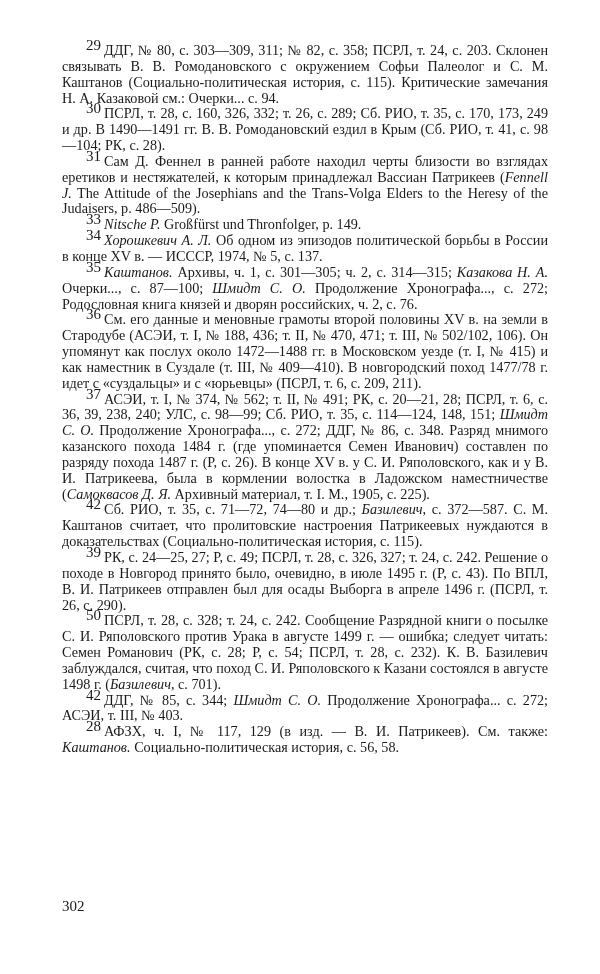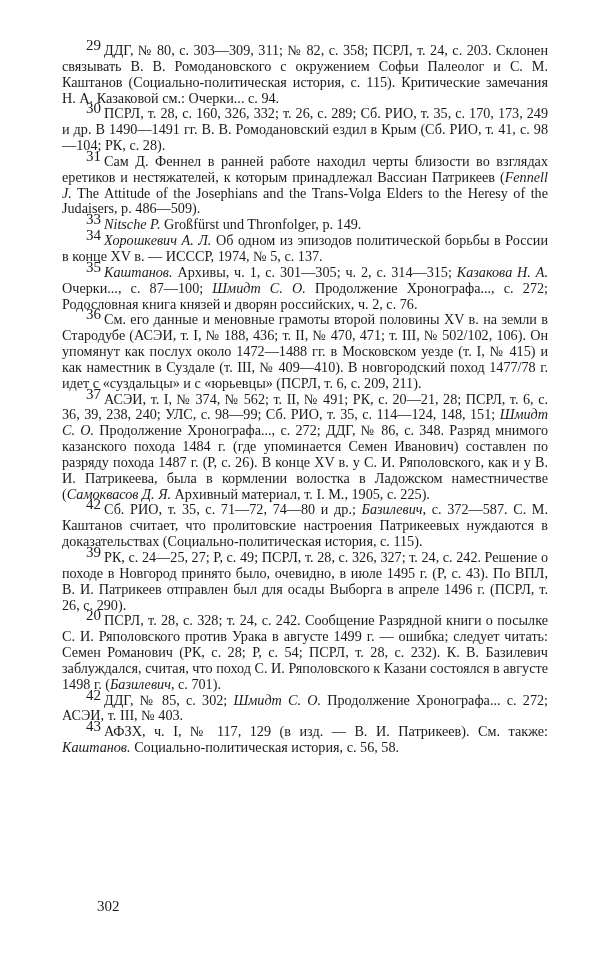--- a/index.html
+++ b/index.html
@@ -9,21 +9,21 @@
     font-family: "Liberation Serif", "DejaVu Serif", serif;
     font-size: 14.2px; line-height: 15.85px; color: #1a1a1a;
     text-align: justify; hyphens: manual;
   }
   .fn { margin: 0; text-indent: 24px; }
   .fn sup { font-size: 15px; vertical-align: 5px; line-height: 0; margin-right: 3px; }
   .fn i { font-style: italic; }
   .pagenum {
     position: absolute; left: 62px; top: 898px;
     font-family: "Liberation Serif", "DejaVu Serif", serif;
-    font-size: 15px; color: #1a1a1a; margin-left: 35px;
+    font-size: 15px; color: #1a1a1a;
   }
 </style>
 </head>
 <body>
 
 <div class="page">
 
   <p class="fn"><sup>29</sup><span>ДДГ, № 80, с. 303—309, 311; № 82, с. 358; ПСРЛ, т. 24, с. 203. Склонен связывать В. В. Ромодановского с окружением Софьи Палеолог и С. М. Каштанов (Социально-политическая история, с. 115). Критические замечания Н. А. Казаковой см.: Очерки... с. 94.</span></p>
 
   <p class="fn"><sup>30</sup><span>ПСРЛ, т. 28, с. 160, 326, 332; т. 26, с. 289; Сб. РИО, т. 35, с. 170, 173, 249 и др. В 1490—1491 гг. В. В. Ромодановский ездил в Крым (Сб. РИО, т. 41, с. 98—104; РК, с. 28).</span></p>
@@ -39,20 +39,20 @@
 
   <p class="fn"><sup>36</sup><span>См. его данные и меновные грамоты второй половины XV в. на земли в Стародубе (АСЭИ, т. I, № 188, 436; т. II, № 470, 471; т. III, № 502/102, 106). Он упомянут как послух около 1472—1488 гг. в Московском уезде (т. I, № 415) и как наместник в Суздале (т. III, № 409—410). В новгородский поход 1477/78 г. идет с «суздальцы» и с «юрьевцы» (ПСРЛ, т. 6, с. 209, 211).</span></p>
 
   <p class="fn"><sup>37</sup><span>АСЭИ, т. I, № 374, № 562; т. II, № 491; РК, с. 20—21, 28; ПСРЛ, т. 6, с. 36, 39, 238, 240; УЛС, с. 98—99; Сб. РИО, т. 35, с. 114—124, 148, 151; </span><i>Шмидт С. О.</i><span> Продолжение Хронографа..., с. 272; ДДГ, № 86, с. 348. Разряд мнимого казанского похода 1484 г. (где упоминается Семен Иванович) составлен по разряду похода 1487 г. (Р, с. 26). В конце XV в. у С. И. Ряполовского, как и у В. И. Пат­рикеева, была в кормлении волостка в Ладожском наместничестве (</span><i>Самоквасов Д. Я.</i><span> Архивный материал, т. I. М., 1905, с. 225).</span></p>
 
   <p class="fn"><sup>42</sup><span>Сб. РИО, т. 35, с. 71—72, 74—80 и др.; </span><i>Базилевич</i><span>, с. 372—587. С. М. Каштанов считает, что пролитовские настроения Патри­кеевых нуждаются в доказательствах (Социально-политическая история, с. 115).</span></p>
 
   <p class="fn"><sup>39</sup><span>РК, с. 24—25, 27; Р, с. 49; ПСРЛ, т. 28, с. 326, 327; т. 24, с. 242. Решение о походе в Новгород принято было, очевидно, в июле 1495 г. (Р, с. 43). По ВПЛ, В. И. Патрикеев отправлен был для осады Выборга в апреле 1496 г. (ПСРЛ, т. 26, с. 290).</span></p>
 
 
-  <p class="fn"><sup>20</sup><span>ПСРЛ, т. 28, с. 328; т. 24, с. 242. Сообщение Разрядной книги о посылке С. И. Ряполовского против Урака в августе 1499 г. — ошибка; следует читать: Семен Романович (РК, с. 28; Р, с. 54; ПСРЛ, т. 28, с. 232). К. В. Базилевич заблуждался, считая, что поход С. И. Ряполовского к Казани состоялся в августе 1498 г. (</span><i>Базиле­вич</i><span>, с. 701).</span></p>
+  <p class="fn"><sup>50</sup><span>ПСРЛ, т. 28, с. 328; т. 24, с. 242. Сообщение Разрядной книги о посылке С. И. Ряполовского против Урака в августе 1499 г. — ошибка; следует читать: Семен Романович (РК, с. 28; Р, с. 54; ПСРЛ, т. 28, с. 232). К. В. Базилевич заблуждался, считая, что поход С. И. Ряполовского к Казани состоялся в августе 1498 г. (</span><i>Базиле­вич</i><span>, с. 701).</span></p>
 
-  <p class="fn"><sup>42</sup><span>ДДГ, № 85, с. 302; </span><i>Шмидт С. О.</i><span> Продолжение Хронографа... с. 272; АСЭИ, т. III, № 403.</span></p>
+  <p class="fn"><sup>42</sup><span>ДДГ, № 85, с. 344; </span><i>Шмидт С. О.</i><span> Продолжение Хронографа... с. 272; АСЭИ, т. III, № 403.</span></p>
 
-  <p class="fn"><sup>43</sup><span>АФЗХ, ч. I, № 117, 129 (в изд. — В. И. Патрикеев). См. также: </span><i>Каштанов.</i><span> Социально-политическая история, с. 56, 58.</span></p>
+  <p class="fn"><sup>28</sup><span>АФЗХ, ч. I, № 117, 129 (в изд. — В. И. Патрикеев). См. также: </span><i>Каштанов.</i><span> Социально-политическая история, с. 56, 58.</span></p>
 </div>
 
 <div class="pagenum">302</div>
 
 </body></html>

